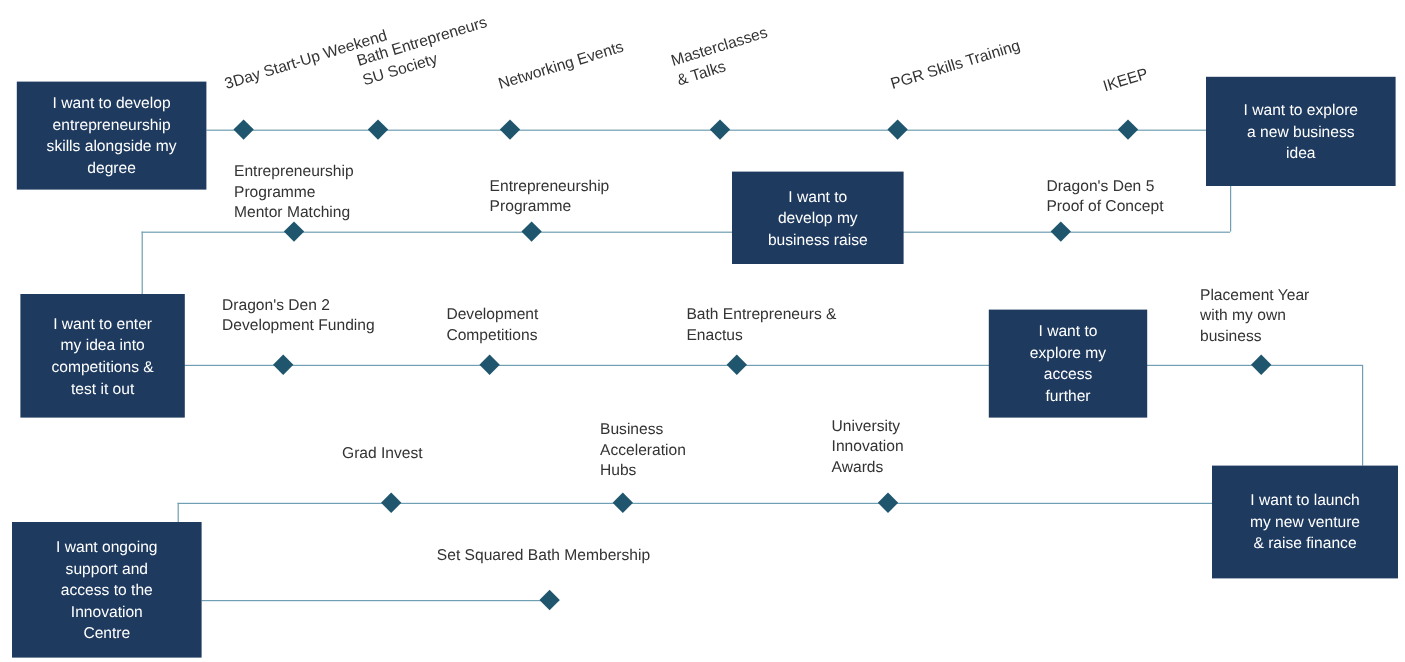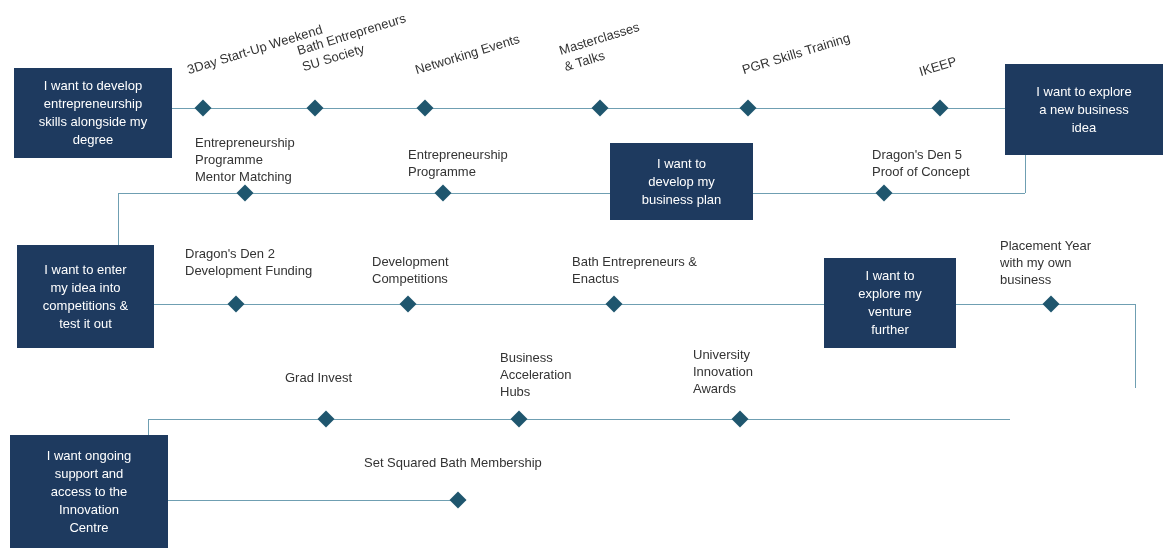--- a/index.html
+++ b/index.html
@@ -86,25 +86,28 @@
 
   <div class="diamond" style="left:452px;top:494px"></div>
 
   <div class="goal-box" style="left:14px;top:68px;width:158px;height:90px">
     <span style="max-width:124px">I want to develop entrepreneurship skills alongside my degree</span>
   </div>
   <div class="goal-box" style="left:1005px;top:64px;width:158px;height:91px">
     <span style="max-width:101px">I want to explore a new business idea</span>
   </div>
   <div class="goal-box" style="left:610px;top:143px;width:143px;height:77px">
-    <span style="max-width:85px">I want to develop my business plan</span>
+    <span style="max-width:85px">I want to develop my business raise</span>
   </div>
   <div class="goal-box" style="left:17px;top:245px;width:137px;height:103px">
     <span style="max-width:90px">I want to enter my idea into competitions &amp; test it out</span>
   </div>
   <div class="goal-box" style="left:824px;top:258px;width:132px;height:90px">
-    <span style="max-width:72px">I want to explore my venture further</span>
+    <span style="max-width:72px">I want to explore my access further</span>
+  </div>
+  <div class="goal-box" style="left:1010px;top:388px;width:155px;height:94px">
+    <span style="max-width:100px">I want to launch my new venture &amp; raise finance</span>
   </div>
   <div class="goal-box" style="left:10px;top:435px;width:158px;height:113px">
     <span style="max-width:90px">I want ongoing support and access to the Innovation Centre</span>
   </div>
 
 </div>
 
 </body></html>

